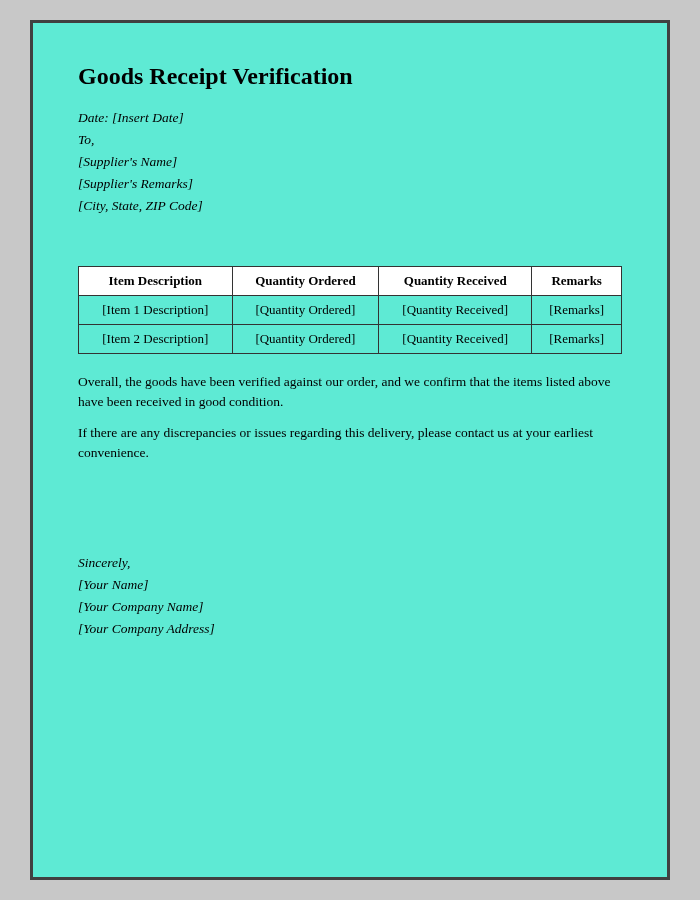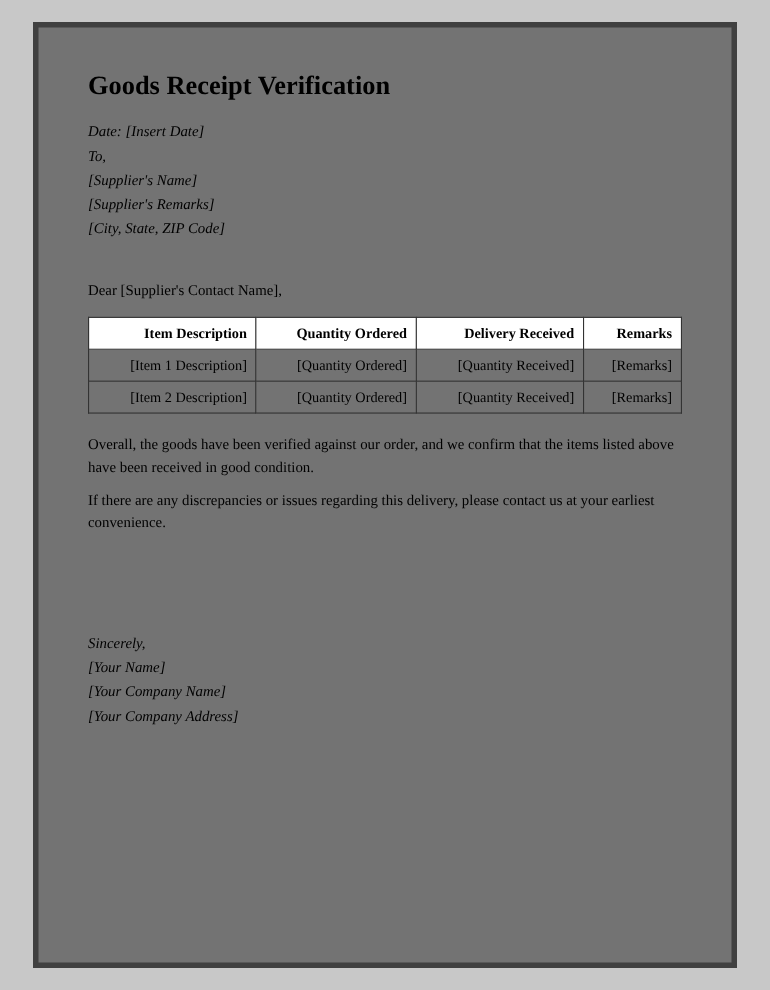--- a/index.html
+++ b/index.html
@@ -13,25 +13,25 @@
       display: flex;
       justify-content: center;
       align-items: flex-start;
       min-height: 900px;
       width: 700px;
       font-family: Georgia, 'Times New Roman', serif;
       padding: 20px;
     }
 
     .document {
-      background: #737373;
+      background: #5eead4;
       width: 640px;
       min-height: 860px;
       padding: 40px 45px;
-      border: 5px solid #404040;
+      border: 3px solid #404040;
     }
 
     .title {
       font-size: 24px;
       font-weight: bold;
       margin-bottom: 20px;
       font-family: Georgia, serif;
     }
 
     .meta-line {
@@ -59,21 +59,21 @@
     table {
       border-collapse: collapse;
       width: 100%;
       font-size: 13px;
       font-family: Georgia, serif;
     }
 
     table th, table td {
       border: 1px solid #333;
       padding: 6px 8px;
-      text-align: right;
+      text-align: center;
       vertical-align: top;
     }
 
     table th {
       font-weight: bold;
       background: #ffffff;
     }
 
     .signature-section {
       margin-top: 18px;
@@ -88,29 +88,28 @@
 
   <div class="meta-line">Date: [Insert Date]</div>
   <div class="meta-line">To,</div>
   <div class="meta-line">[Supplier's Name]</div>
   <div class="meta-line">[Supplier's Remarks]</div>
   <div class="meta-line">[City, State, ZIP Code]</div>
 
   <div class="spacer"></div>
   <div class="spacer"></div>
 
-  <div class="body-text">Dear [Supplier's Contact Name],</div>
 
   <div class="table-wrapper">
     <table>
       <thead>
         <tr>
           <th>Item Description</th>
           <th>Quantity Ordered</th>
-          <th>Delivery Received</th>
+          <th>Quantity Received</th>
           <th>Remarks</th>
         </tr>
       </thead>
       <tbody id="table-body">
       <tr>
             <td>[Item 1 Description]</td>
             <td>[Quantity Ordered]</td>
             <td>[Quantity Received]</td>
             <td>[Remarks]</td>
           </tr>

